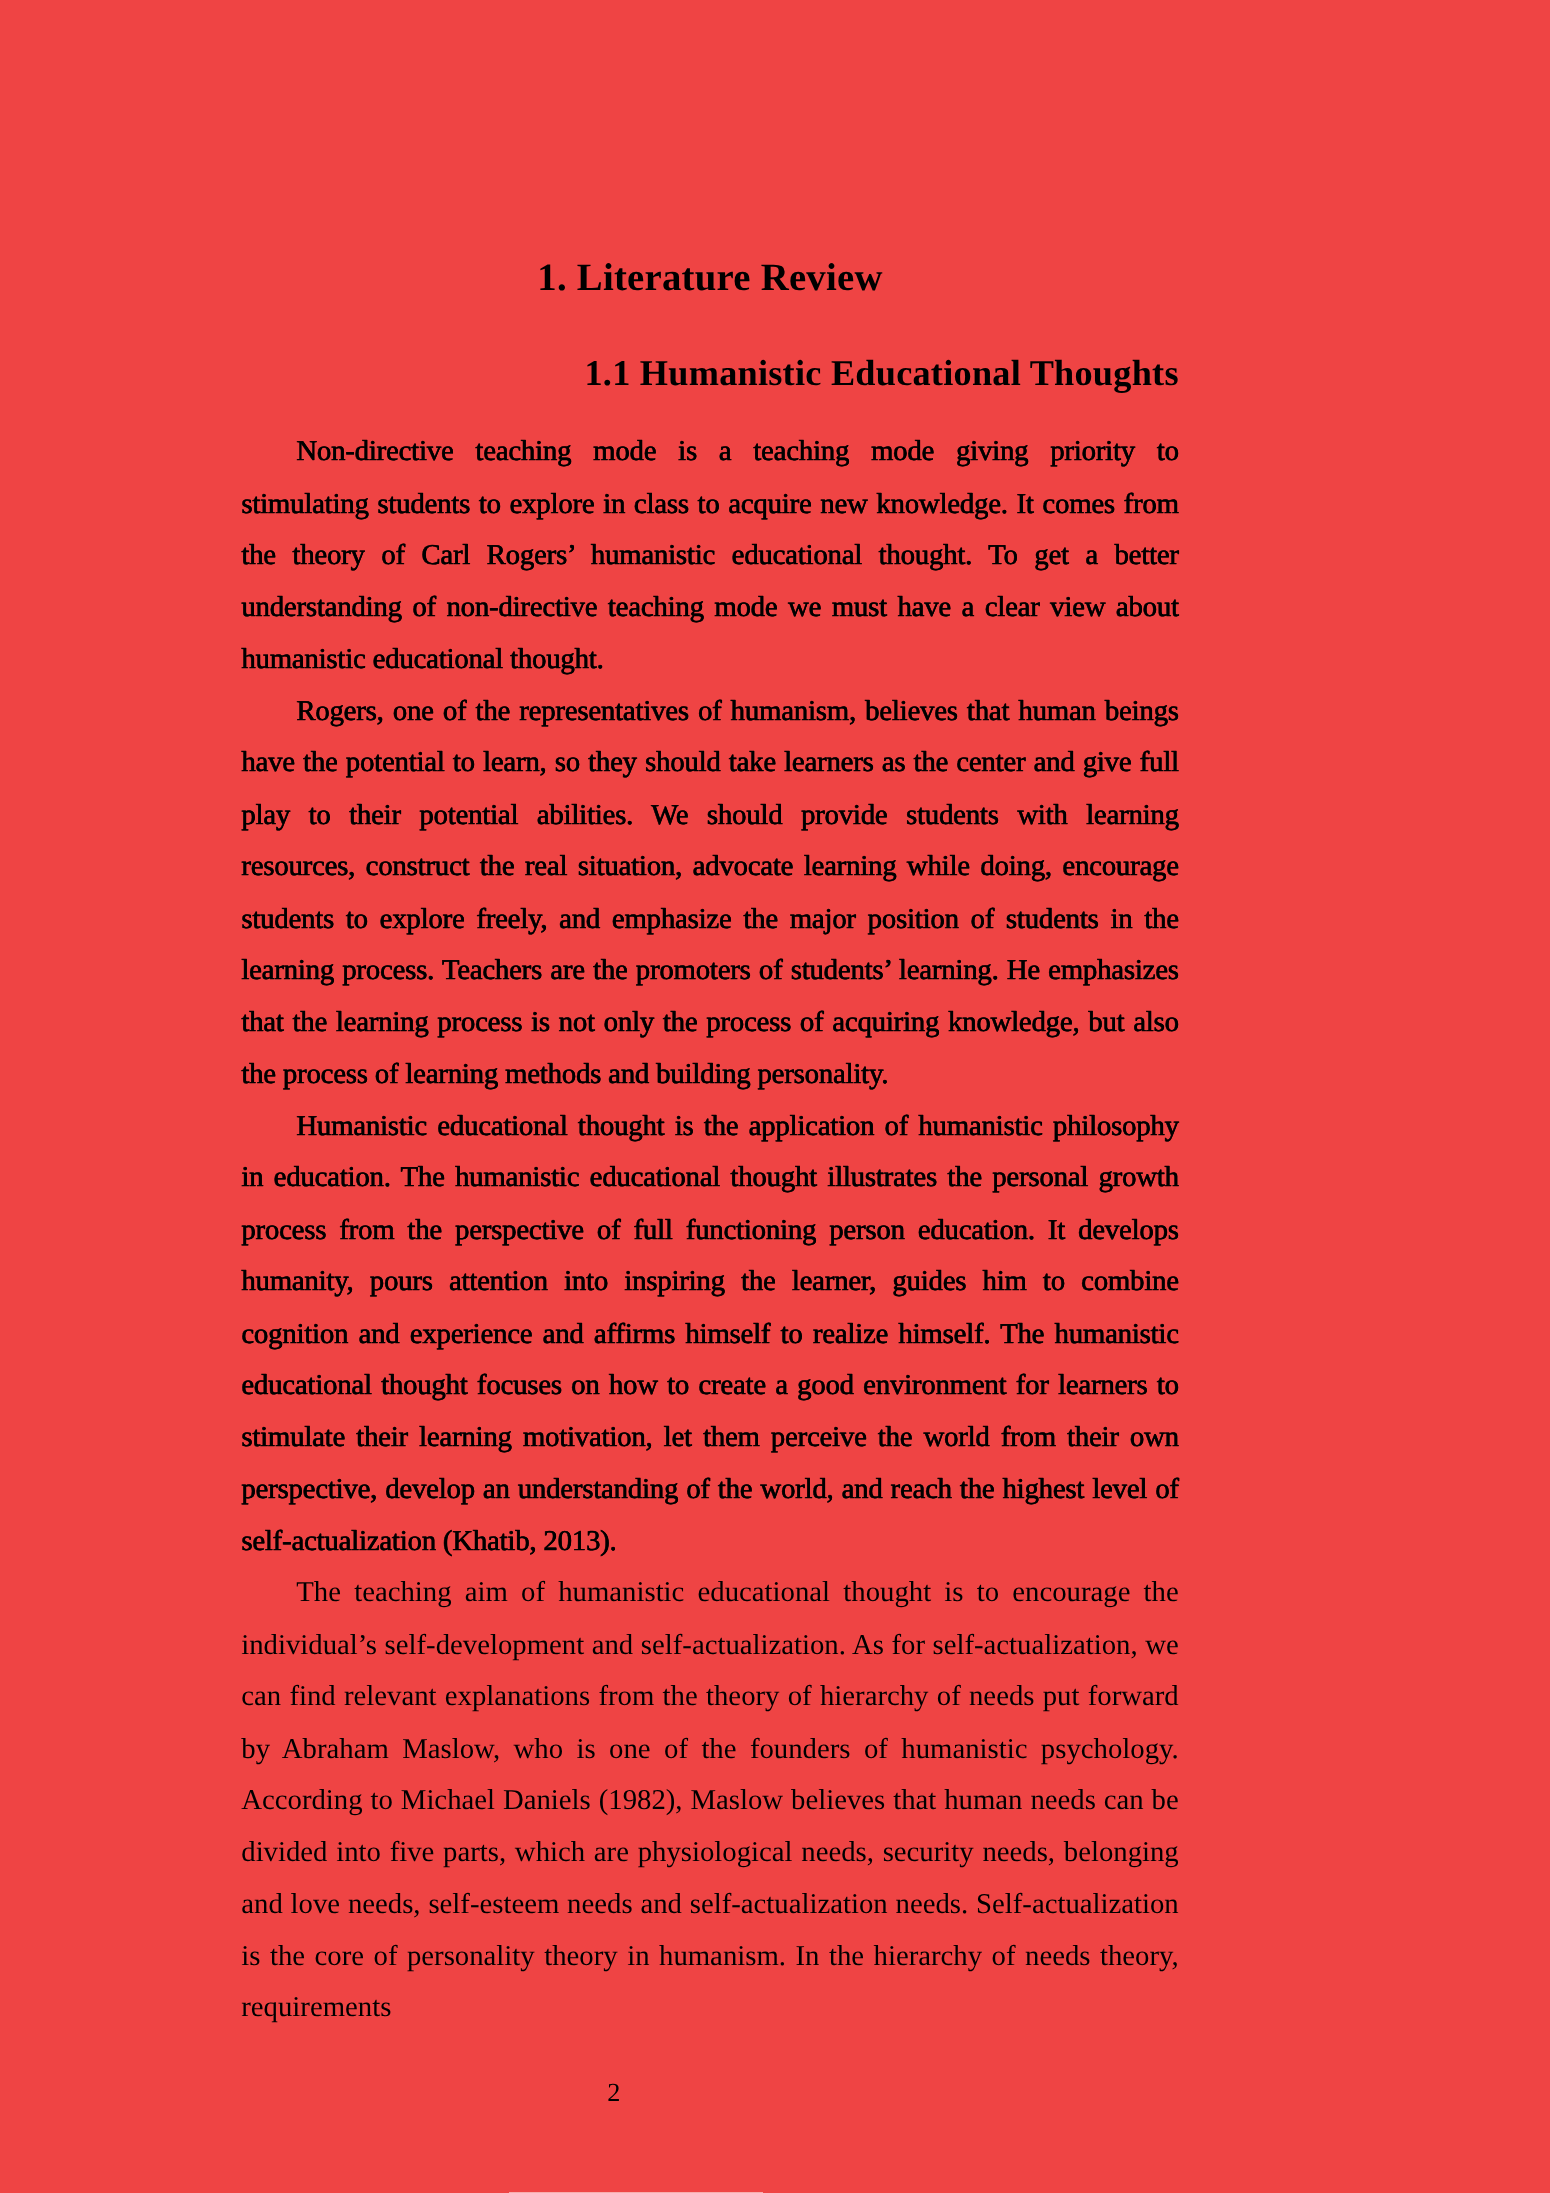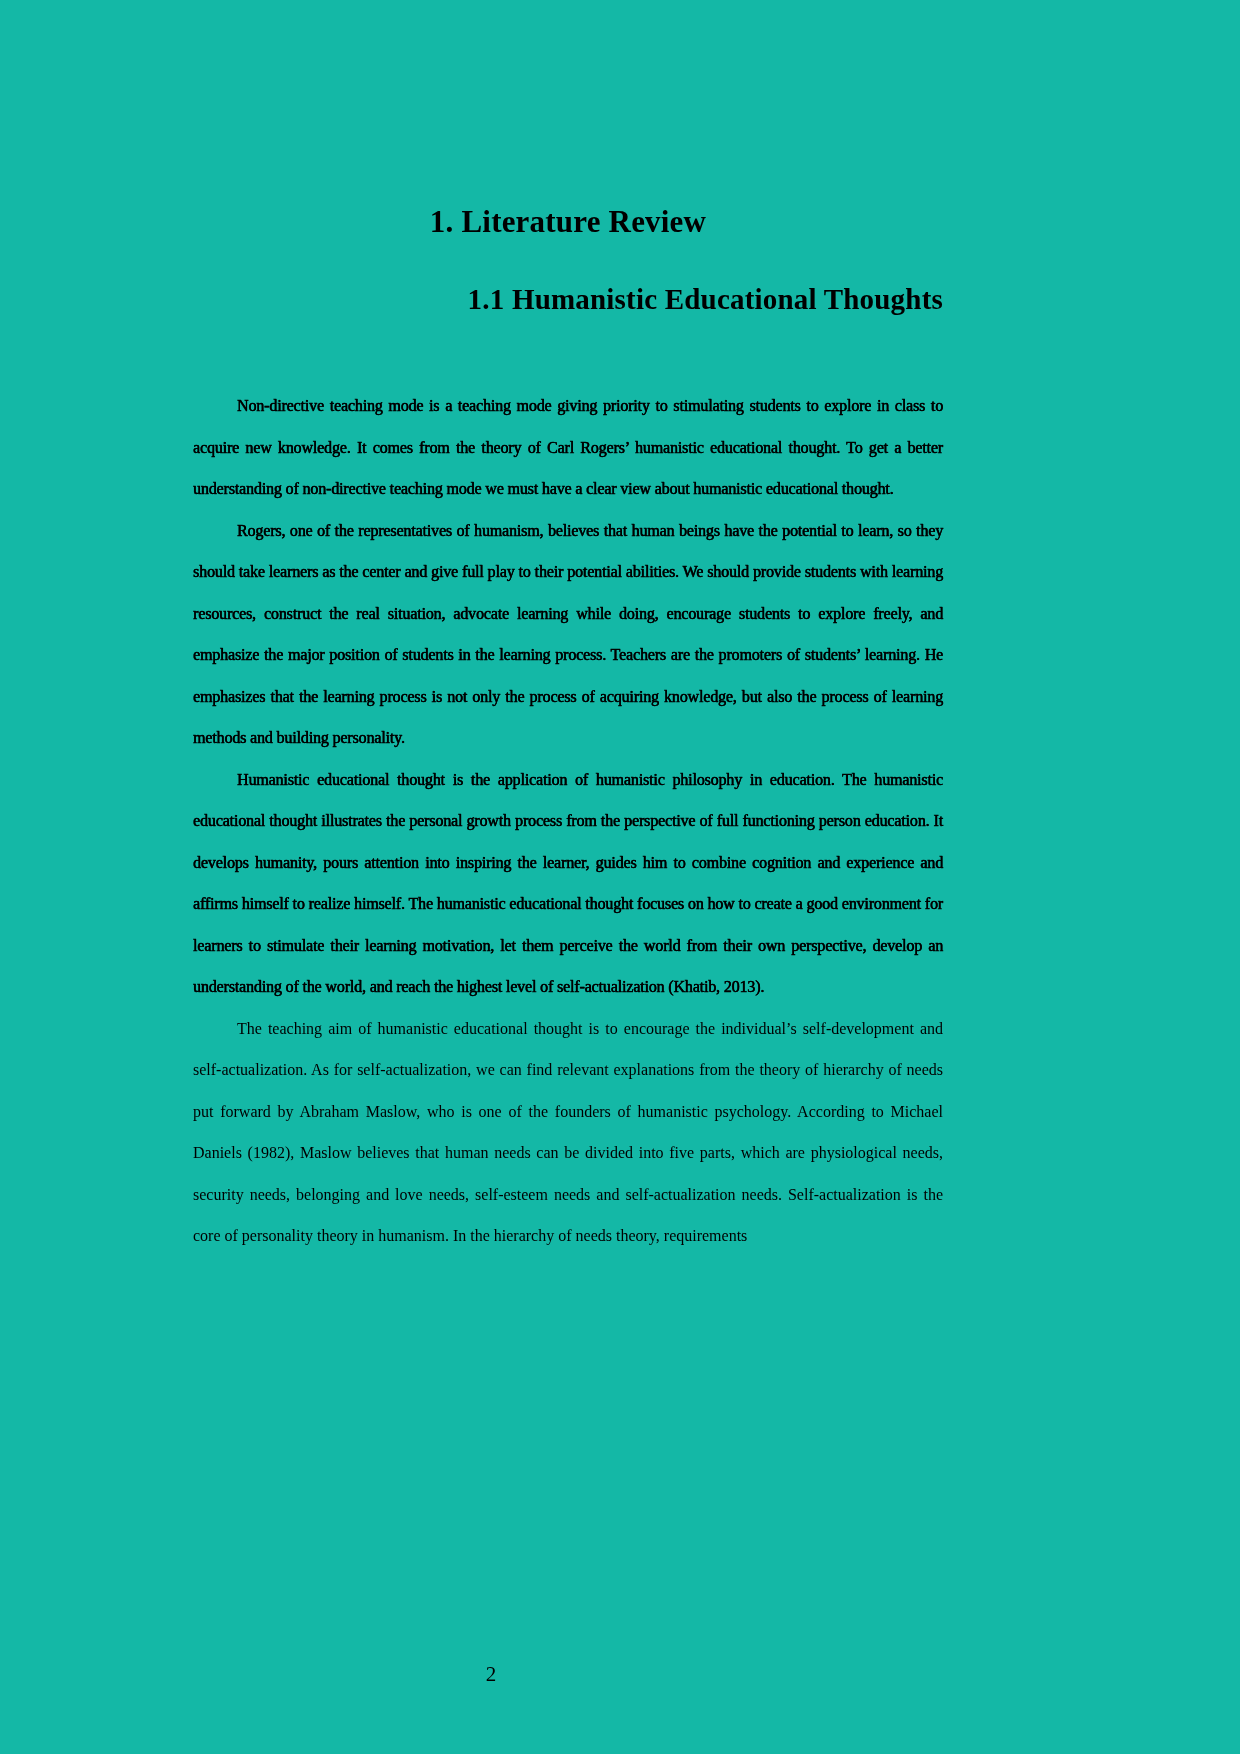--- a/index.html
+++ b/index.html
@@ -4,21 +4,21 @@
 <style>
   html, body {
     margin: 0;
     padding: 0;
     background: #ffffff;
   }
   .page {
     position: relative;
     width: 1240px;
     height: 1754px;
-    background: #14b8a6;
+    background: #ef4444;
     color: #000000;
     font-family: "Liberation Serif", "DejaVu Serif", serif;
     overflow: hidden;
   }
   .doc-title {
     position: absolute;
     top: 204px;
     left: 193px;
     width: 750px;
     margin: 0;
@@ -37,23 +37,22 @@
     font-size: 29px;
     font-weight: bold;
     letter-spacing: 0.2px;
   }
   .body-text {
     position: absolute;
     top: 340px;
     left: 193px;
     width: 750px;
     text-align: justify;
-    font-size: 16px;
+    font-size: 23px;
     line-height: 41.5px;
-    margin-top: 45px;
   }
   .body-text p {
     margin: 0;
     text-indent: 44px;
   }
   
   p.dense {
     letter-spacing: -0.15px;
     -webkit-text-stroke: 0.4px #000000;
     text-shadow: 0.3px 0 0 #000000;

